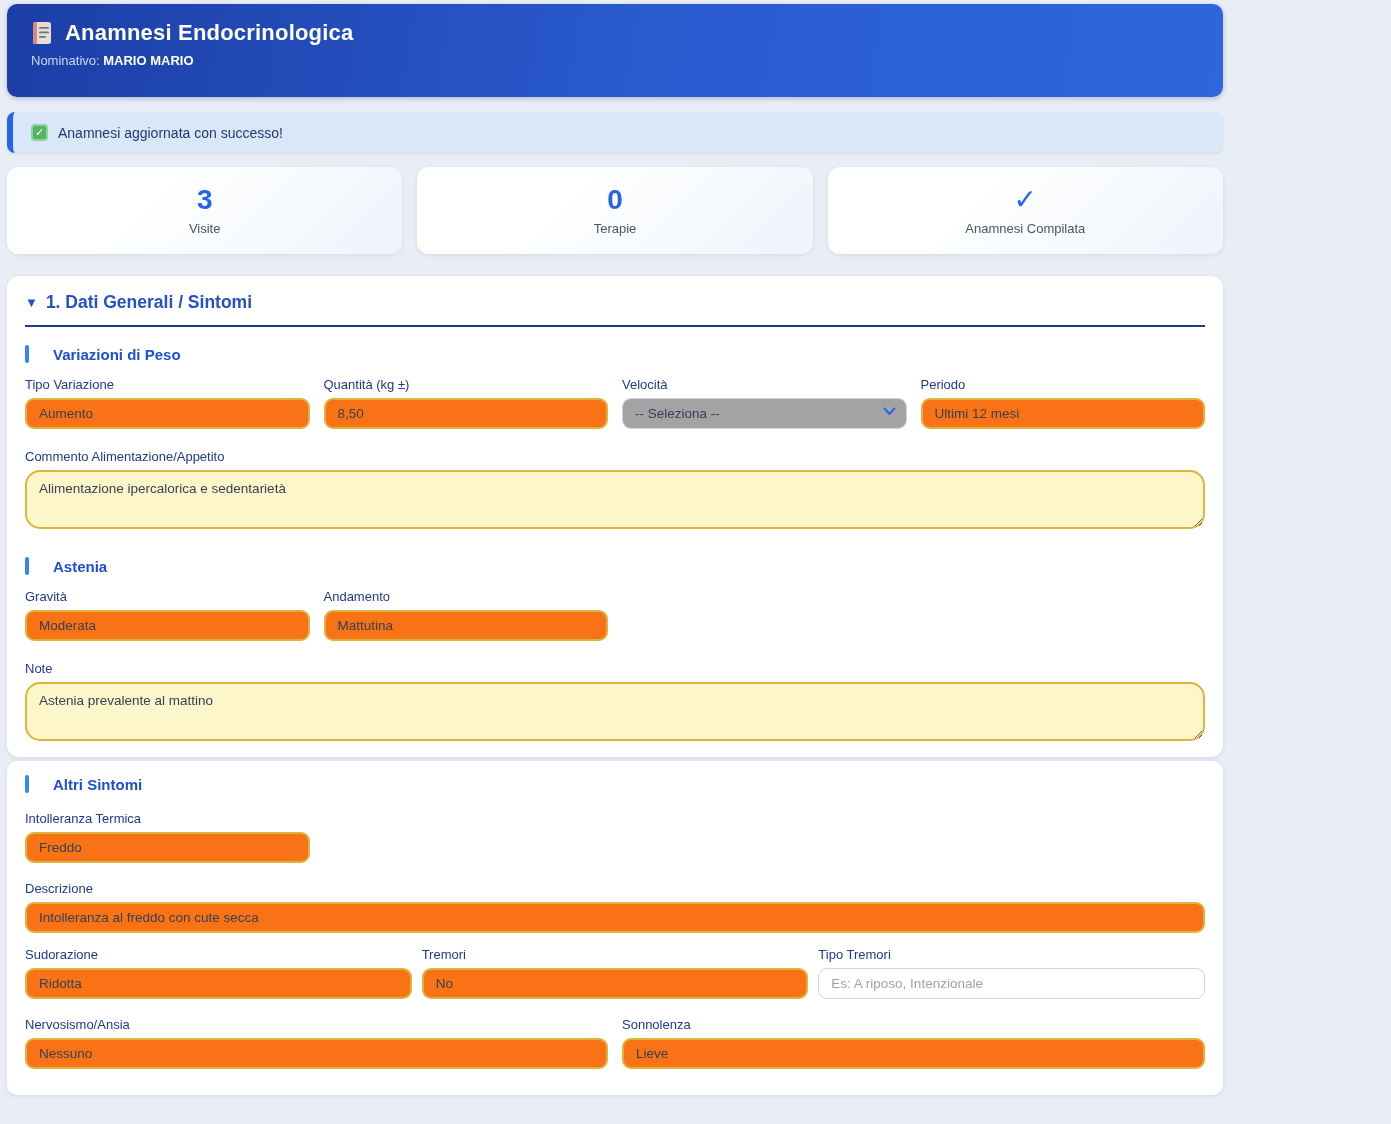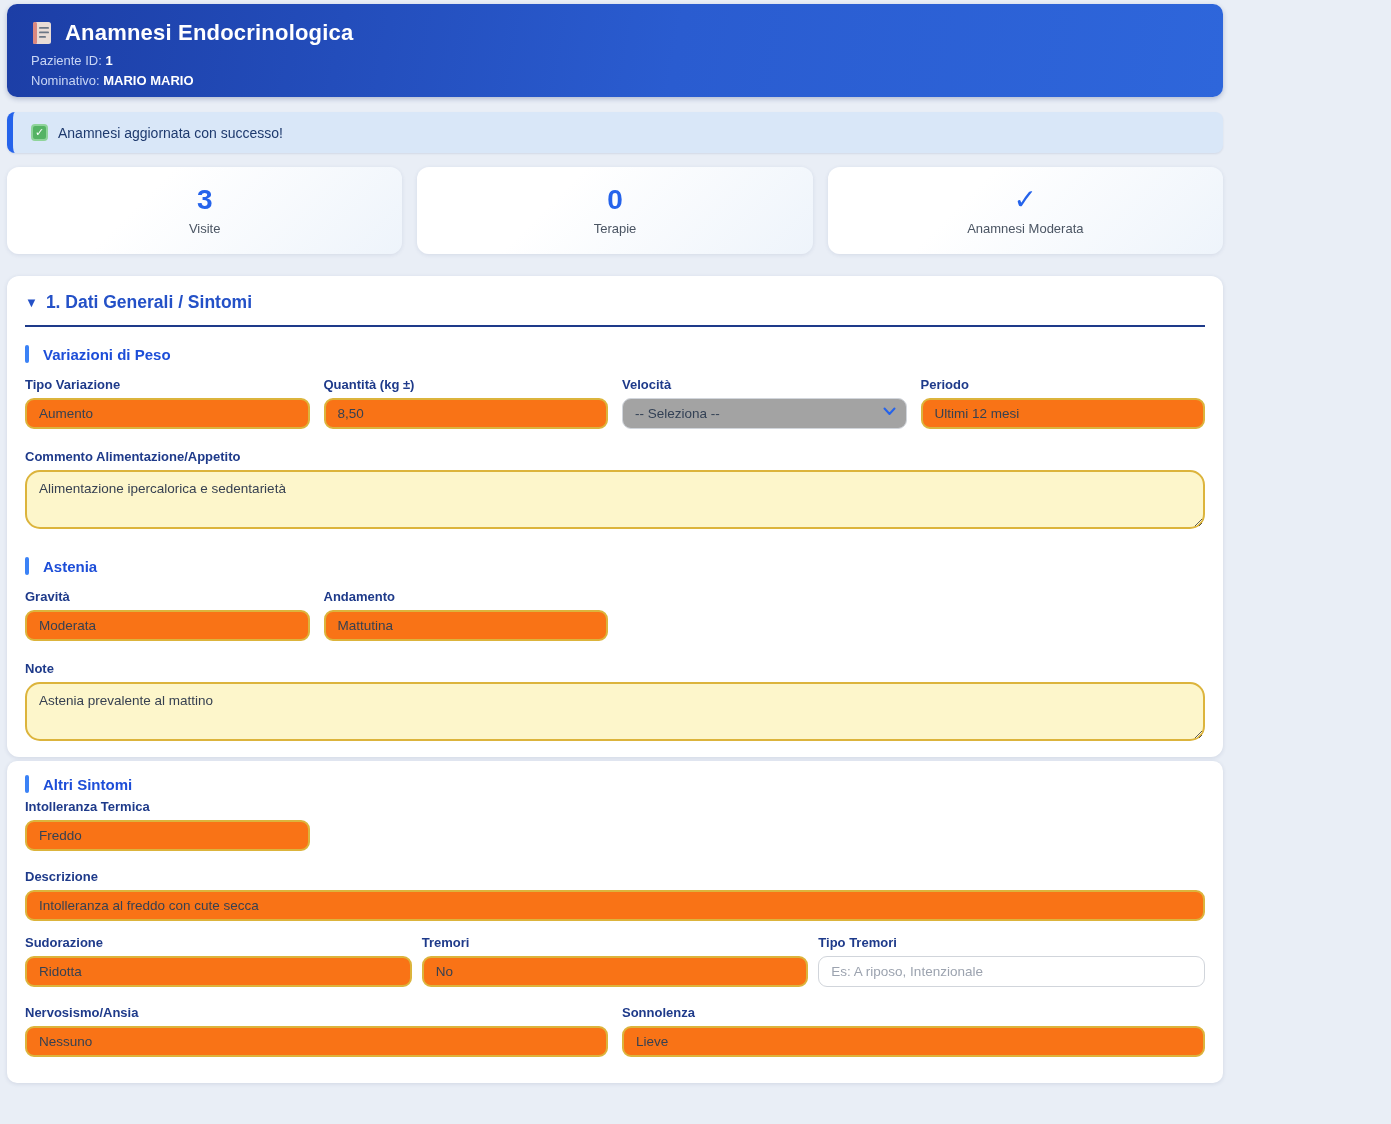--- a/index.html
+++ b/index.html
@@ -47,31 +47,31 @@
     margin-top:22px; background:#ffffff; border-radius:12px;
     box-shadow:0 1px 4px rgba(30,50,100,.12);
     padding:16px 18px 12px 18px;
   }
   .section-card.continuation { margin-top:4px; padding-top:10px; padding-bottom:26px; border-radius:10px; }
   .section-header { display:flex; align-items:center; gap:8px; cursor:pointer; }
   .collapse-triangle { color:#2451c7; font-size:13px; }
   .section-title { color:#2451c7; font-size:17.5px; font-weight:700; }
   .section-rule { border:none; border-top:2px solid #1e3a8a; margin-top:12px; }
 
-  .subsection { display:flex; align-items:center; gap:14px; margin-top:18px; }
+  .subsection { display:flex; align-items:center; gap:24px; margin-top:18px; }
   .subsection-bar { width:4px; height:18px; background:#3b82f6; border-radius:2px; }
   .subsection-title { color:#1d4ed8; font-size:15px; font-weight:700; }
 
   .form-row { margin-top:14px; display:grid; gap:14px; }
   .cols-4 { grid-template-columns:repeat(4,1fr); }
   .cols-3 { grid-template-columns:repeat(3,1fr); }
   .cols-2 { grid-template-columns:repeat(2,1fr); }
   .cols-1 { grid-template-columns:1fr; }
 
-  .field-label { display:block; color:#1e3a8a; font-size:13px; font-weight:700; margin-bottom:6px; }
+  .field-label { display:block; color:#1e3a8a; font-size:13px; font-weight:400; margin-bottom:6px; }
   .input-filled, .input-plain, .textarea-filled, .select-plain {
     width:100%; font-family:"Liberation Sans","DejaVu Sans",sans-serif;
     font-size:13.5px; color:#374151; outline:none;
   }
   .input-filled {
     height:31px; background:#f97316; border:2px solid #dcb43c; border-radius:9px; padding:0 12px;
   }
   .textarea-filled {
     height:59px; background:#fdf6cb; border:2px solid #dcb43c; border-radius:15px;
     padding:8px 12px; resize:vertical; line-height:1.35;
@@ -101,42 +101,41 @@
           <rect x="2" y="1" width="18" height="22" rx="2.5" fill="#e8dcd6"></rect>
           <rect x="2" y="1" width="4" height="22" rx="1.5" fill="#d98880"></rect>
           <rect x="8" y="6" width="10" height="1.8" rx="0.9" fill="#6b7685"></rect>
           <rect x="8" y="10.5" width="10" height="1.8" rx="0.9" fill="#6b7685"></rect>
           <rect x="8" y="15" width="7" height="1.8" rx="0.9" fill="#6b7685"></rect>
         </svg>
       </span>
       <h1 class="app-title">Anamnesi Endocrinologica</h1>
     </div>
     <div class="header-meta">
-      <div class="row"><span>Paziente ID:</span> <b>1</b></div>
       <div class="row"><span>Nominativo:</span> <b>MARIO MARIO</b></div>
     </div>
   </header>
 
   <div class="alert">
     <span class="check-badge">✓</span>
     <span>Anamnesi aggiornata con successo!</span>
   </div>
 
   <div class="stats">
     <div class="stat-card">
       <div class="stat-value">3</div>
       <div class="stat-label">Visite</div>
     </div>
     <div class="stat-card">
       <div class="stat-value">0</div>
       <div class="stat-label">Terapie</div>
     </div>
     <div class="stat-card">
       <div class="stat-value">✓</div>
-      <div class="stat-label">Anamnesi Moderata</div>
+      <div class="stat-label">Anamnesi Compilata</div>
     </div>
   </div>
 
   <section class="section-card">
     <div class="section-header">
       <span class="collapse-triangle">▼</span>
       <span class="section-title">1. Dati Generali / Sintomi</span>
     </div>
     <hr class="section-rule">
 
@@ -200,21 +199,21 @@
         <textarea class="textarea-filled" style="">Astenia prevalente al mattino</textarea>
       </div>
     </div>
   </section>
 
   <section class="section-card continuation">
     <div class="subsection" style="margin-top:4px;">
       <span class="subsection-bar"></span>
       <span class="subsection-title">Altri Sintomi</span>
     </div>
-    <div class="form-row cols-4" style="margin-top:6px;">
+    <div class="form-row cols-4" style="margin-top:18px;">
       <div>
         <label class="field-label">Intolleranza Termica</label>
         <input class="input-filled" value="Freddo" style="">
       </div>
       <div></div>
         <div></div>
         <div></div>
     </div>
     <div class="form-row cols-1" style="margin-top:18px;">
       <div>

